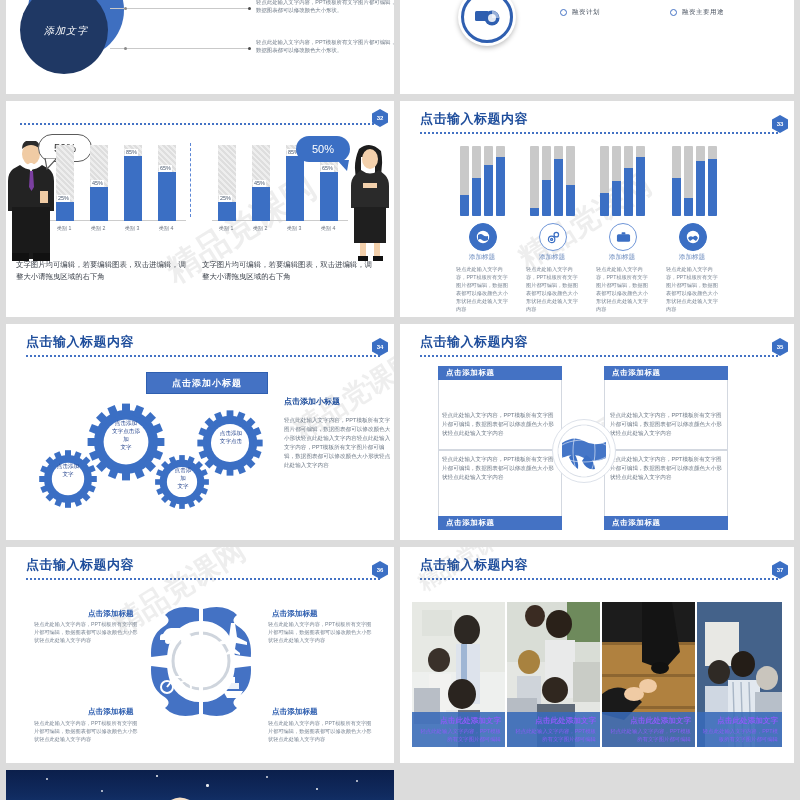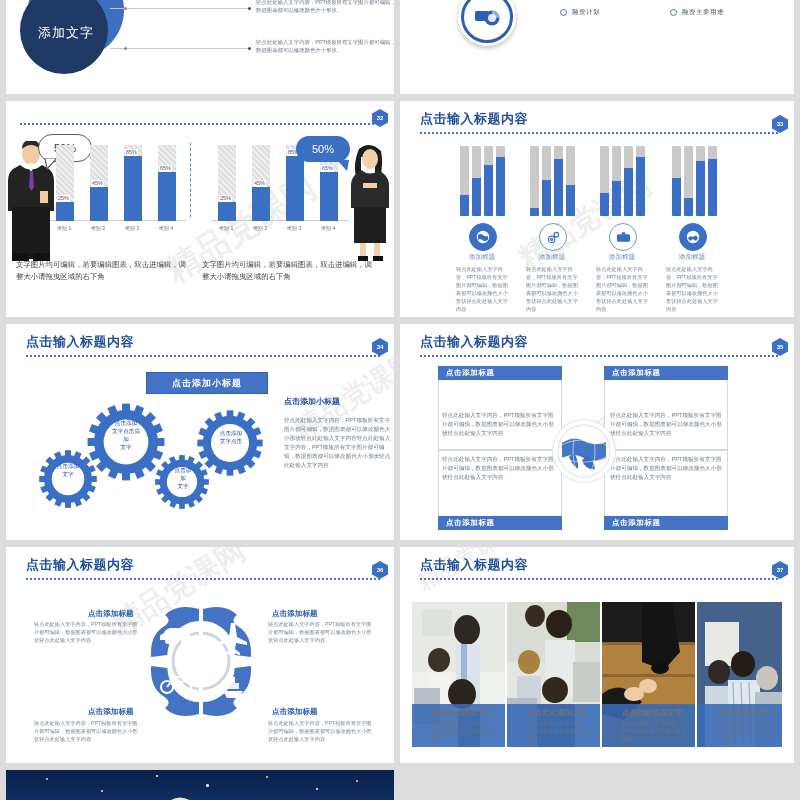--- a/index.html
+++ b/index.html
@@ -28,21 +28,21 @@
 
   
   .wm{position:absolute;color:rgba(120,120,120,.13);font-size:30px;font-weight:bold;
       transform:rotate(-32deg);pointer-events:none;user-select:none;white-space:nowrap;}
 
   
   .s31{left:6px;top:-62px;width:388px;height:156px;}
   .c-big{position:absolute;border-radius:50%;}
   .circ-light{background:#3e6fc0;}
   .circ-dark{background:#1f3864;}
-  .s31 .lbl{position:absolute;color:#fff;font-size:13px;letter-spacing:1px;}
+  .s31 .lbl{position:absolute;color:#fff;font-size:10px;letter-spacing:1px;font-style:italic;}
   .lead-line{position:absolute;height:1px;background:#c9c9c9;}
   .lead-dot{position:absolute;width:3px;height:3px;border-radius:50%;background:#8a8a8a;}
   .s31 .para{position:absolute;font-size:5.4px;line-height:8px;color:#6f7a87;width:140px;}
 
   
   .s30{left:400px;top:-62px;width:394px;height:156px;}
   .badge-circle{position:absolute;border-radius:50%;background:#fff;
      box-shadow:0 2px 5px rgba(0,0,0,.25);display:flex;align-items:center;justify-content:center;}
   .badge-ring{width:46px;height:46px;border-radius:50%;border:3px solid #2f5fb0;
      display:flex;align-items:center;justify-content:center;background:#fff;}
@@ -107,21 +107,21 @@
   .s36{left:6px;top:547px;width:388px;height:216px;}
   .donut-wrap{position:absolute;}
   .q-h{position:absolute;font-size:7.6px;font-weight:bold;color:#2f5fb0;}
   .q-p{position:absolute;font-size:5.2px;line-height:8px;color:#7b8694;width:106px;}
 
   
   .s37{left:400px;top:547px;width:394px;height:216px;}
   .photo{position:absolute;overflow:hidden;}
   .pimg{position:absolute;inset:0;}
   .pcap{position:absolute;left:0;right:0;bottom:0;background:rgba(56,106,184,.88);
-        color:#737373;padding:3px 4px 4px 20px;box-sizing:border-box;}
+        color:#8b5cf6;padding:3px 4px 4px 4px;box-sizing:border-box;text-align:right;}
   .pcap-h{font-size:7.6px;font-weight:bold;line-height:11px;}
   .pcap-p{font-size:5.4px;line-height:8px;margin-top:1px;}
 
   
   .s38{left:6px;top:770px;width:388px;height:40px;
        background:linear-gradient(180deg,#0b1f4b 0%,#102a5e 60%,#14356f 100%);}
   .star{position:absolute;background:#ffffff;border-radius:50%;opacity:.85;}
 </style>
 </head>
 <body>

